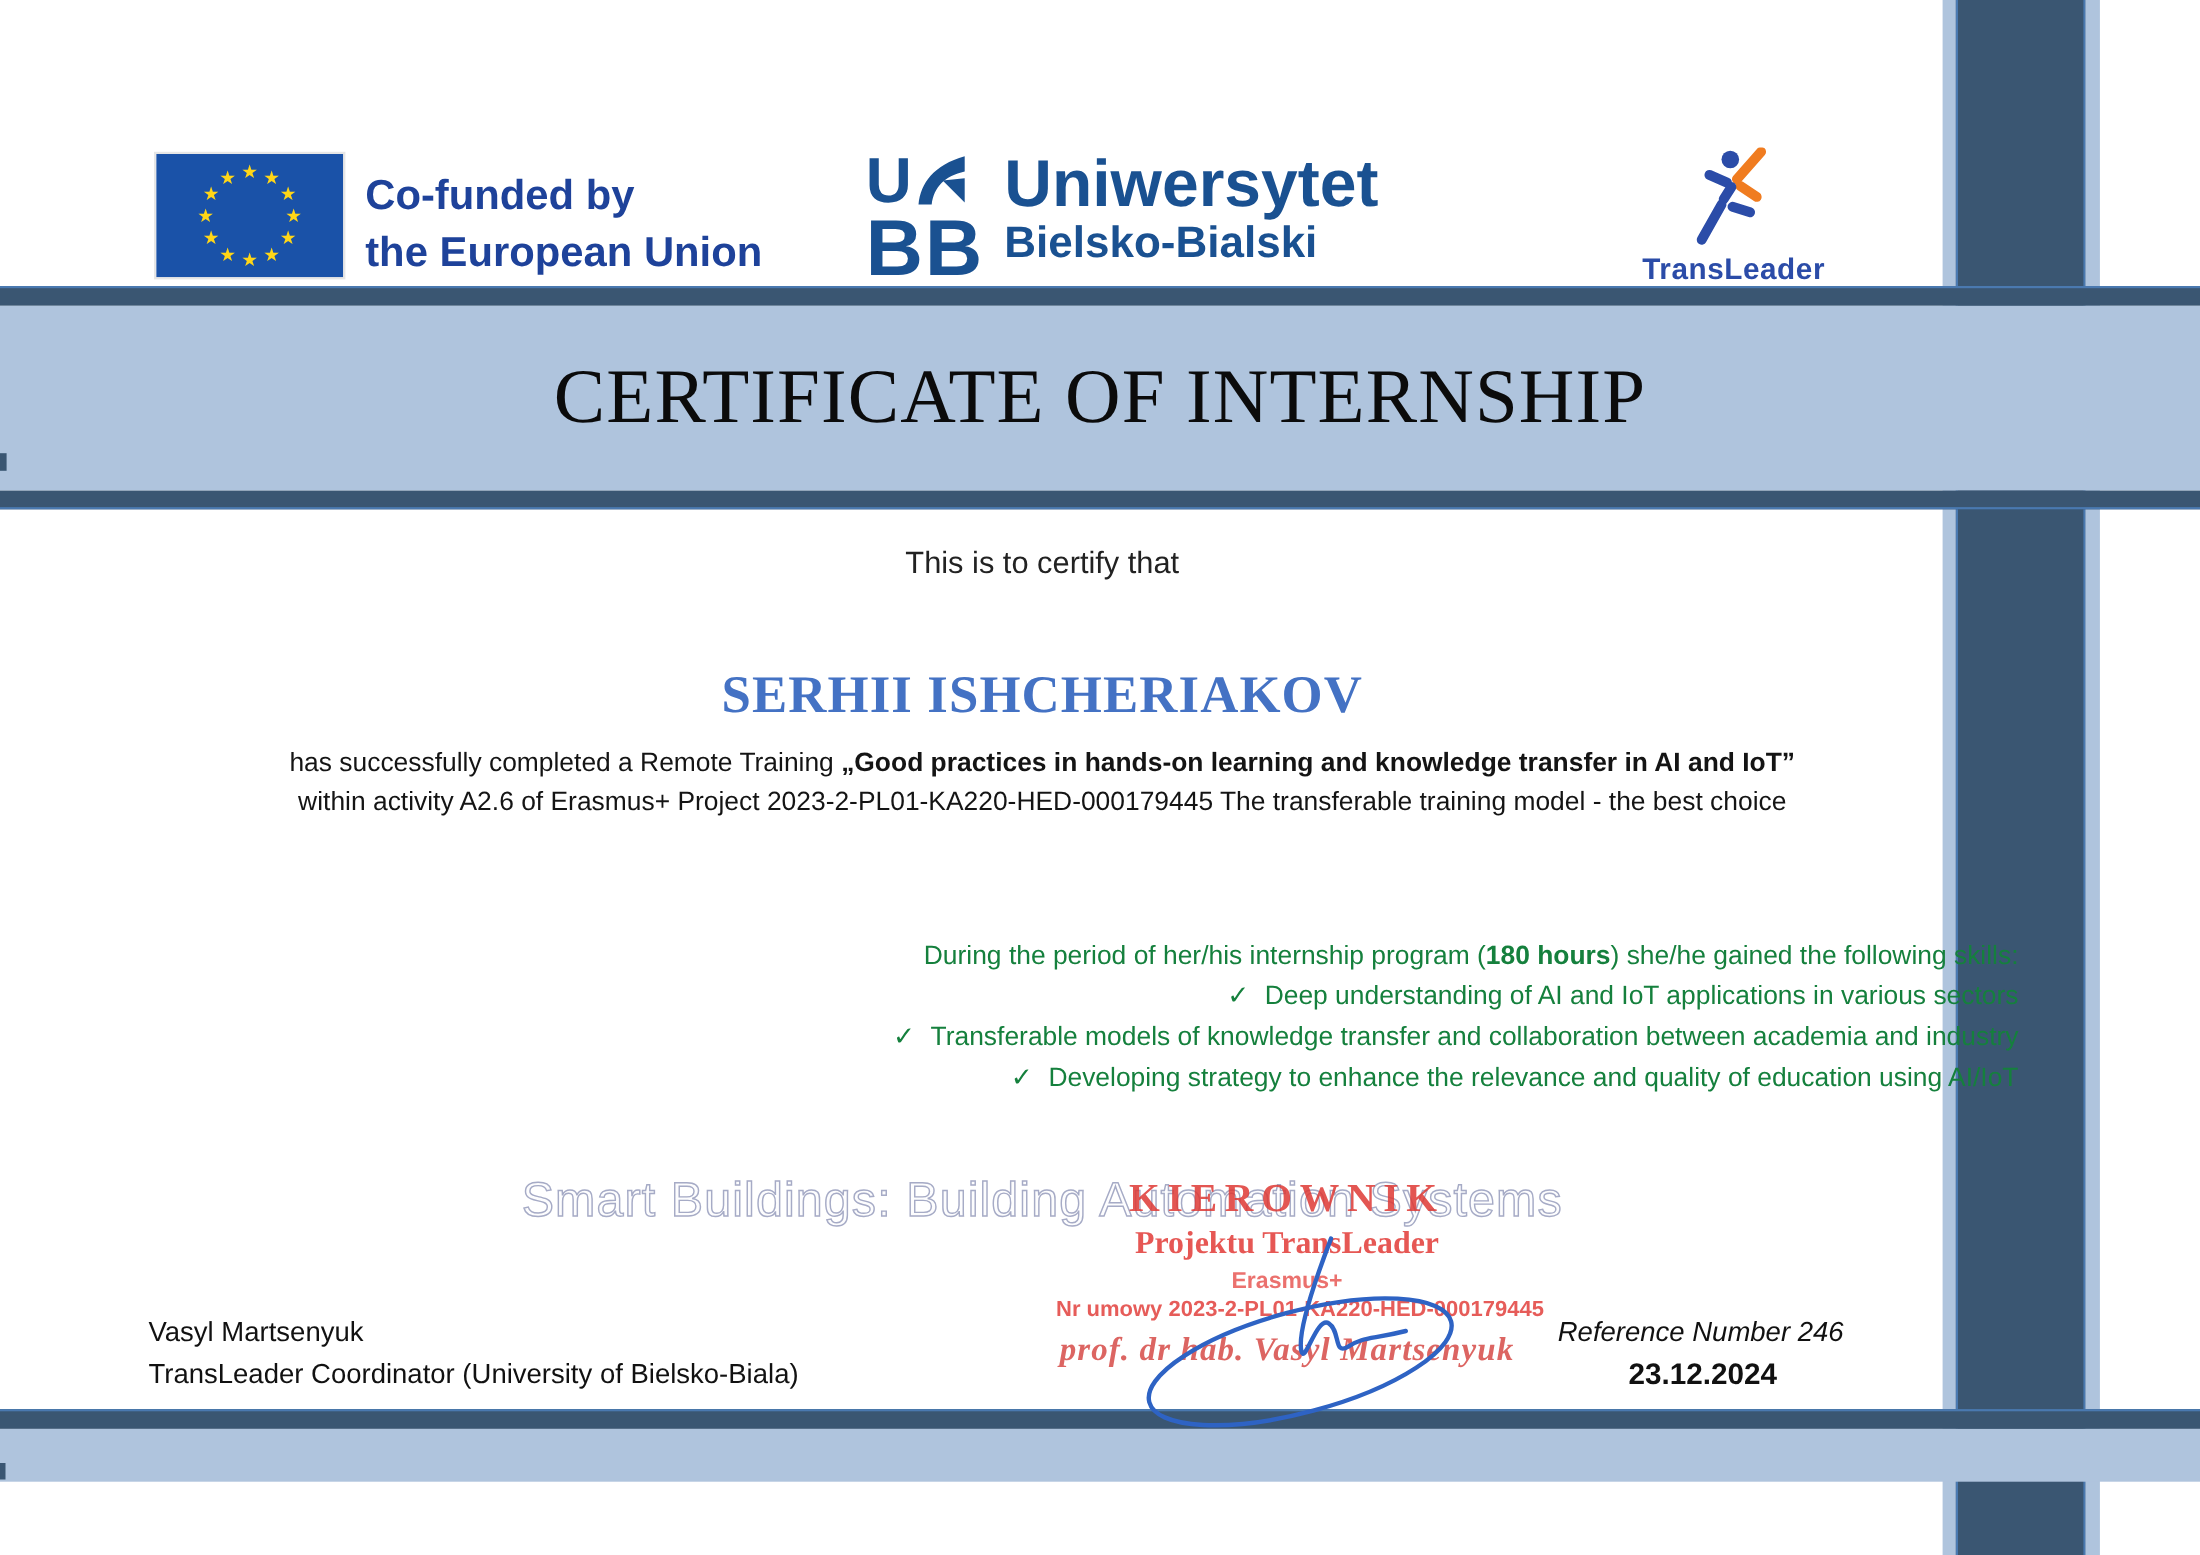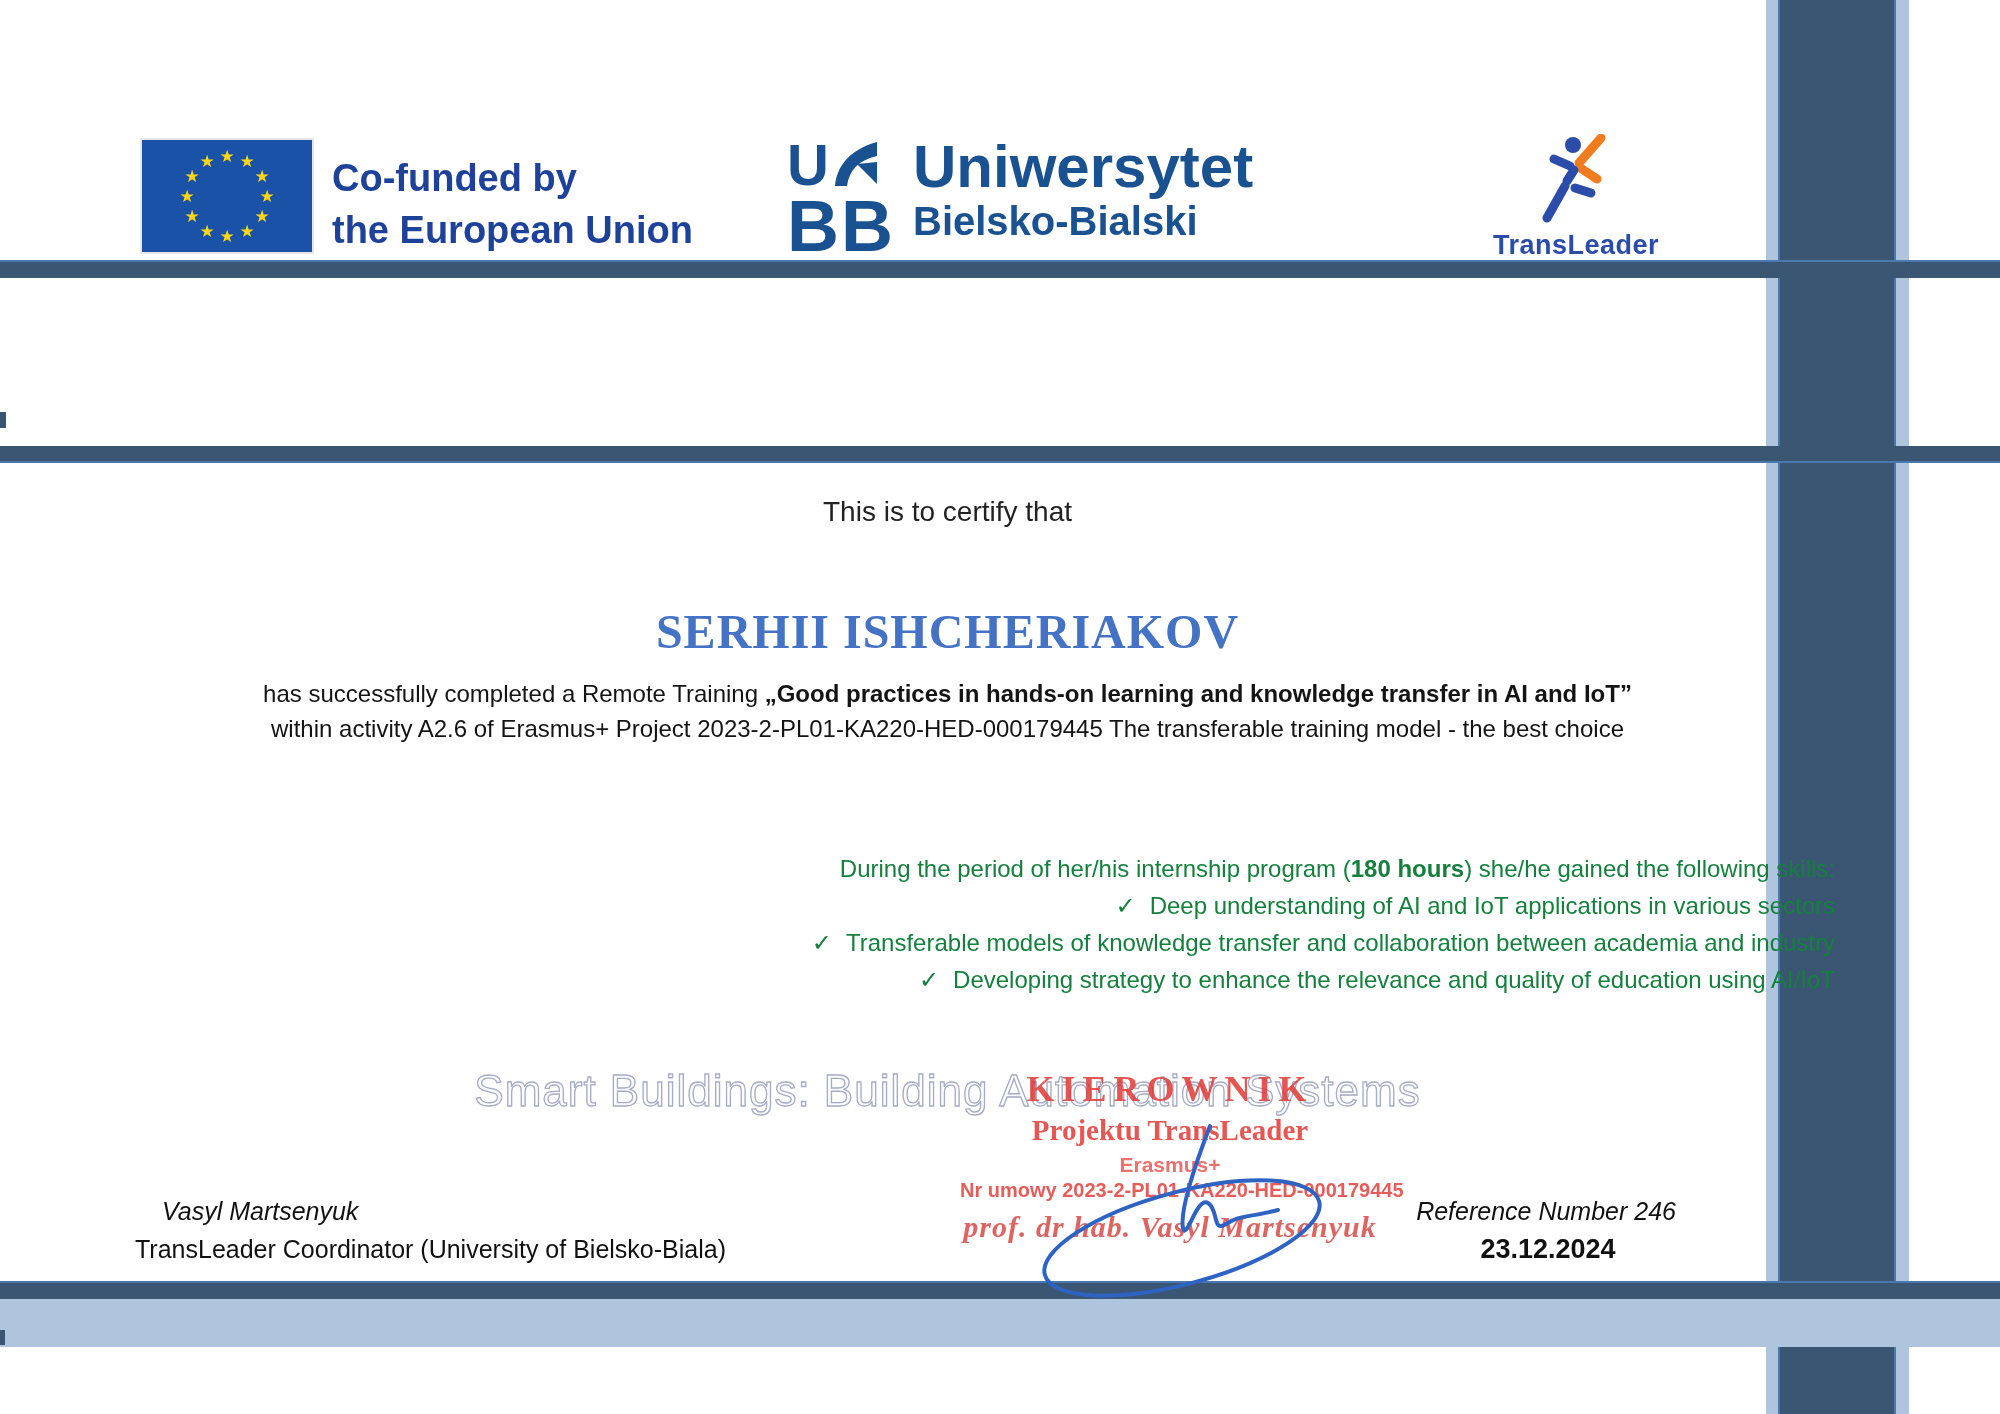--- a/index.html
+++ b/index.html
@@ -52,35 +52,38 @@
   
   .stamp{position:absolute;left:960px;top:1068px;width:420px;text-align:center;z-index:5;font-family:"Liberation Serif",serif;}
   .stamp-l1{font-size:36px;font-weight:bold;letter-spacing:7px;color:rgba(222,56,52,0.85);}
   .stamp-l2{font-size:29px;font-weight:bold;color:rgba(226,64,60,0.88);margin-top:4px;}
   .stamp-l3{font-size:21px;font-weight:bold;color:rgba(230,78,74,0.8);margin-top:6px;font-family:"Liberation Sans",sans-serif;}
   .stamp-l4{font-size:20px;font-weight:bold;color:rgba(226,64,60,0.85);margin-top:2px;font-family:"Liberation Sans",sans-serif;white-space:nowrap;}
   .stamp-signer{font-size:30px;font-weight:bold;font-style:italic;color:rgba(214,74,70,0.85);margin-top:8px;letter-spacing:1px;}
   .signature{position:absolute;left:1032px;top:1118px;z-index:6;}
   
   .footer-left{position:absolute;left:135px;top:1192px;font-size:25px;line-height:38px;color:#111;z-index:3;}
-  .footer-left .sig-name{font-style:italic;margin-left:27px;}
+  .footer-left .sig-name{}
   .footer-right{position:absolute;left:1380px;top:1192px;width:296px;z-index:3;color:#111;}
   .ref-number{font-style:italic;font-size:25px;text-align:right;line-height:38px;}
   .ref-date{font-weight:bold;font-size:27px;text-align:center;line-height:38px;padding-left:40px;}
 </style>
 </head>
 <body>
 
 <div class="page">
 
   <div class="ribbon-light-left"></div>
   <div class="ribbon-dark"></div>
   <div class="ribbon-light-right"></div>
 
   <div class="banner-top-strip"></div>
+  <div class="banner-band">
+    <div class="banner-title">CERTIFICATE OF INTERNSHIP</div>
+  </div>
   <div class="banner-bottom-strip"></div>
   <div class="banner-left-tab"></div>
 
   <div class="bottom-dark-strip"></div>
   <div class="bottom-light-bar"></div>
   <div class="bottom-left-tab"></div>
 
   <svg class="eu-flag" viewBox="0 0 170 112" xmlns="http://www.w3.org/2000/svg">
     <rect x="0" y="0" width="170" height="112" fill="#1A52A8"></rect>
     <g fill="#FFD617" font-size="17" text-anchor="middle" font-family="'DejaVu Sans',sans-serif">

